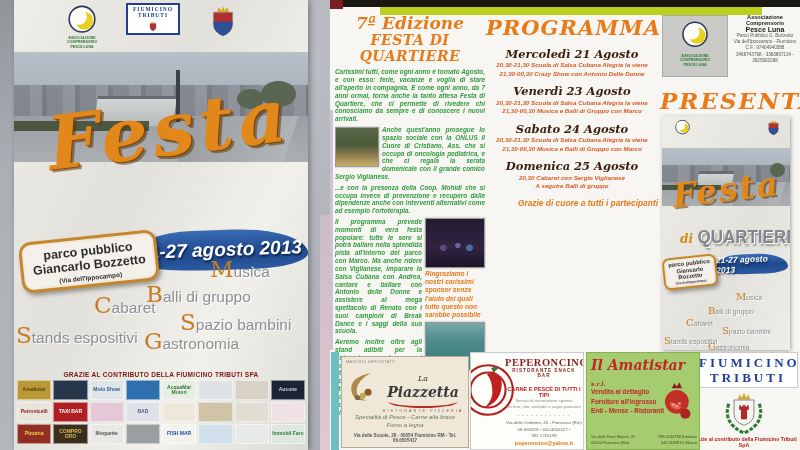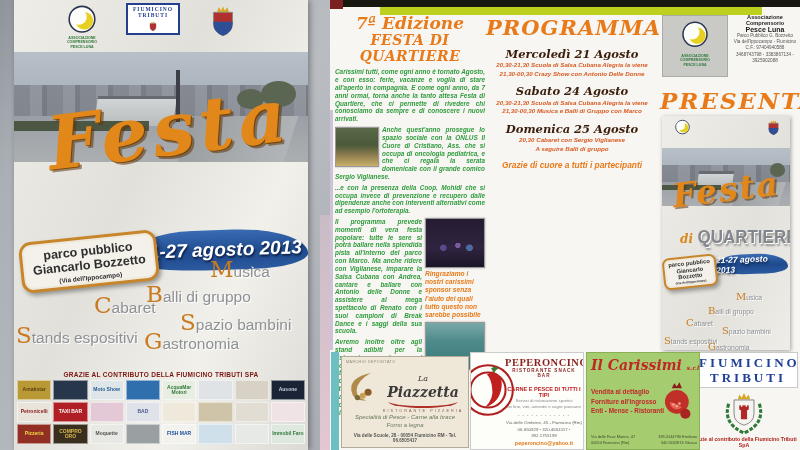--- a/index.html
+++ b/index.html
@@ -108,21 +108,21 @@
   #note-orange{font-size:6.6px;line-height:1.25;color:#e87a1a;font-weight:bold;font-style:italic;
     margin-top:2px;text-align:left;}
 
   
   #col-program{position:absolute;left:156px;top:16px;width:172px;text-align:center;}
   #h-program{font-size:21px;letter-spacing:1px;margin-bottom:8px;}
   .day{margin-bottom:7px;}
   .day-title{font-family:"DejaVu Serif",serif;font-style:italic;font-weight:bold;
     font-size:11.5px;color:#3c1e0c;line-height:1.2;}
   .day-line{font-size:6.2px;line-height:1.35;color:#d85a22;font-style:italic;font-weight:600;}
-  #program-closing{font-size:8.4px;color:#e87a1a;font-weight:bold;font-style:italic;margin-top:6px;}
+  #program-closing{font-size:8.4px;color:#e87a1a;font-weight:bold;font-style:italic;margin-top:6px;text-align:right;}
 
   
   #col-right{position:absolute;left:330px;top:12px;width:140px;}
   #logo-box{position:absolute;left:2px;top:3px;width:66px;height:62px;background:#c9c9c6;
     border:1px solid #aaa;text-align:center;padding-top:4px;}
   #contact{position:absolute;left:72px;top:2px;width:66px;text-align:center;}
   .c-n1{font-size:5.6px;font-weight:bold;color:#222;}
   .c-n2{font-size:7px;font-weight:bold;color:#222;}
   .c-a{font-size:4.6px;color:#555;line-height:1.35;}
   #h-presenta{position:absolute;left:0;top:76px;width:138px;font-size:23px;letter-spacing:2px;}
@@ -407,20 +407,25 @@
       <div class="script-head" id="h-program">PROGRAMMA</div>
       <div>
 
           <div class="day">
             <div class="day-title">Mercoledì 21 Agosto</div>
             <div class="day-line">20,30-21,30 Scuola di Salsa Cubana Alegria la viene</div>
             <div class="day-line">21,30-00,30 Crazy Show con Antonio Delle Donne</div>
           </div>
 
 
+          <div class="day">
+            <div class="day-title">Venerdì 23 Agosto</div>
+            <div class="day-line">20,30-21,30 Scuola di Salsa Cubana Alegria la viene</div>
+            <div class="day-line">21,30-00,30 Musica e Balli di Gruppo con Marco</div>
+          </div>
 
           <div class="day">
             <div class="day-title">Sabato 24 Agosto</div>
             <div class="day-line">20,30-21,30 Scuola di Salsa Cubana Alegria la viene</div>
             <div class="day-line">21,30-00,30 Musica e Balli di Gruppo con Marco</div>
           </div>
 
           <div class="day">
             <div class="day-title">Domenica 25 Agosto</div>
             <div class="day-line">20,30 Cabaret con Sergio Viglianese</div>
@@ -567,21 +572,21 @@
         <div id="pp-addr">
           <span>Via delle Ombrine, 45 - Fiumicino (Rm)</span><br>
           <span>06.650929 • 320.4654117 • 392.1755199</span>
         </div>
         <div id="pp-mail">peperoncino@yahoo.it</div>
       </div>
     </div>
 
     <div class="ad" id="ad-melo">
       <div id="ml-name">
-        <span>Il Carissimi</span>
+        <span>Il Amatistar</span>
         <span id="ml-srl">s.r.l.</span>
       </div>
       <div id="ml-lines">
         <div>Vendita al dettaglio</div>
         <div>Forniture all'ingrosso</div>
         <div>Enti - Mense - Ristoranti</div>
       </div>
       <div id="ml-fruit">
         <svg width="34" height="40" viewBox="0 0 40 46">
           <path d="M15 8 l3 -6 3 4 3 -5 3 7z" fill="#8a1f1a"></path>

